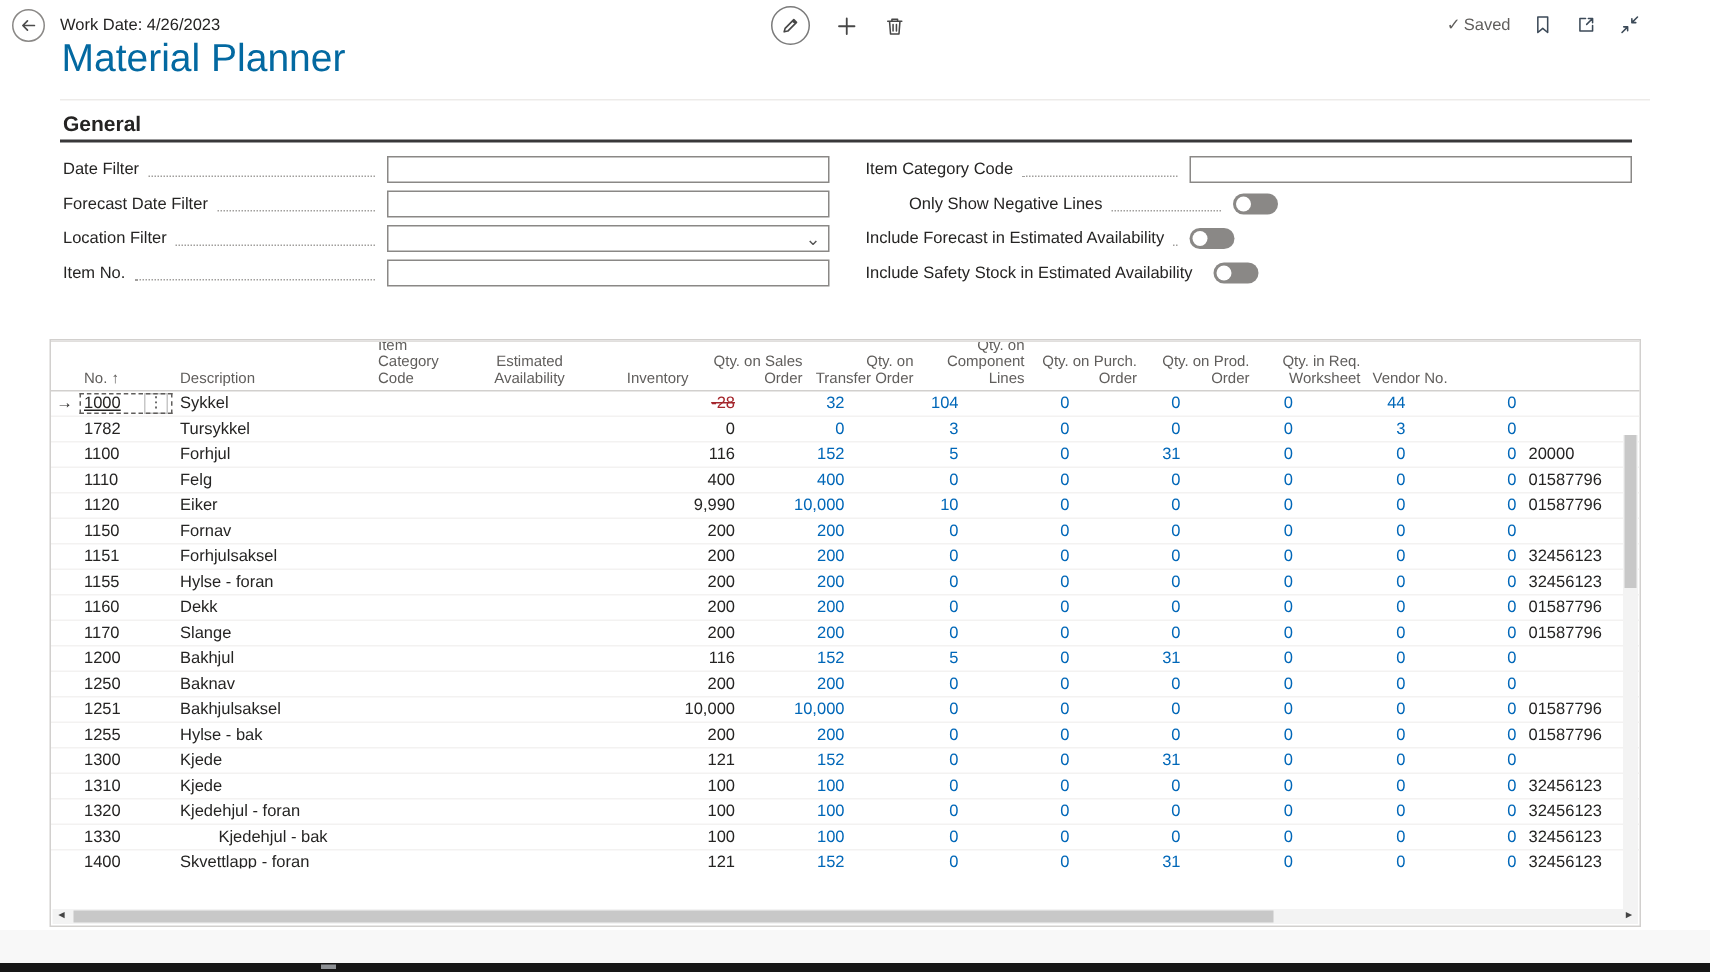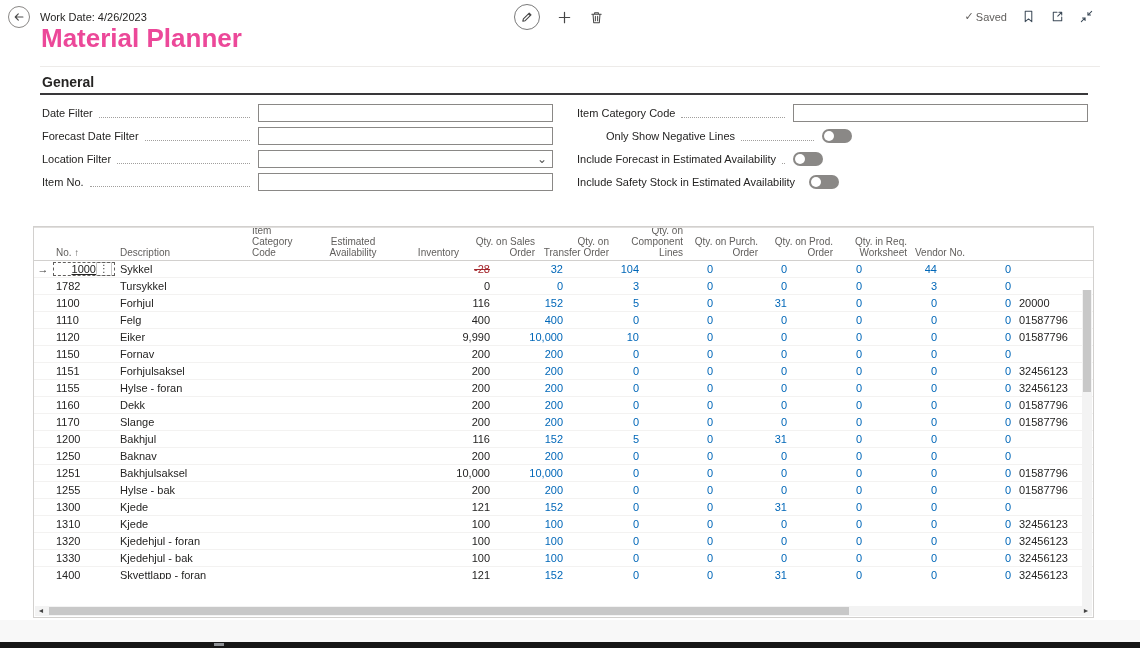--- a/index.html
+++ b/index.html
@@ -16,21 +16,21 @@
     border:1px solid #8a8886; border-radius:50%; display:flex; align-items:center; justify-content:center; background:#fff;}
   .work-date{ position:absolute; left:40px; top:11px; font-size:11px; color:#252423;}
   .center-actions{ position:absolute; left:514px; top:4px; display:flex; gap:17px; align-items:center;}
   .edit-btn{ width:26px; height:26px; border:1px solid #7a7a7a; border-radius:50%;
     display:flex; align-items:center; justify-content:center;}
   .icon-btn{ display:flex; align-items:center; justify-content:center;}
   .right-actions{ position:absolute; right:46px; top:9px; display:flex; gap:14px; align-items:center;}
   .saved{ font-size:11px; color:#605e5c; display:flex; gap:2px; align-items:center;}
 
   
-  .page-title{ position:absolute; left:41px; top:23px; font-size:26px; font-weight:700; color:#ec4899;}
+  .page-title{ position:absolute; left:41px; top:23px; font-size:26px; font-weight:400; color:#0369a1;}
   .rule-light{ position:absolute; left:40px; top:66px; width:1060px; height:1px; background:#edebe9;}
   .general-heading{ position:absolute; left:42px; top:74px; font-size:14px; font-weight:700; color:#252423;}
   .rule-dark{ position:absolute; left:40px; top:93px; width:1048px; height:2px; background:#39383a;}
 
   .field-row{ position:absolute; width:511px; height:20px; display:flex; align-items:center;}
   .f-label{ font-size:11px; color:#252423; white-space:nowrap;}
   .leader{ flex:1; border-bottom:1px dotted #a19f9d; height:10px; margin:0 8px 0 6px;}
   .f-control{ flex:0 0 295px; position:relative; display:flex; align-items:center;}
   input.f-input{ width:100%; height:18px; border:1px solid #8a8886; font:11px "Liberation Sans","DejaVu Sans",sans-serif; padding:0 5px; background:#fff;}
   .chevron{ position:absolute; right:6px; top:1px; font-size:12px; color:#555; pointer-events:none; line-height:16px;}
@@ -231,21 +231,21 @@
       <div class="h-cell right" style="width: 74px;">
         <span style="width: 100%; text-align: right;">Qty. in Req. Worksheet</span>
       </div>
       <div class="h-cell left" style="width: 66px;">
         <span style="width: 100%; text-align: left;">Vendor No.</span>
       </div>
     </div>
   <div class="grid-body">
       <div class="t-row">
         <div class="t-gutter"><span>→</span></div>
-        <div class="t-cell left focus-cell" style="width: 64px; justify-content: flex-end;">
+        <div class="t-cell left focus-cell" style="width: 64px;">
           <span class="no-link">1000</span>
           <span class="dots">⋮</span>
         </div>
         <div class="t-cell left" style="width: 132px;">Sykkel</div>
         <div class="t-cell left" style="width: 104px;"></div>
         <div class="t-cell left" style="width: 68px;"></div>
         <div class="t-cell right negative" style="width: 74px;">-28</div>
         <div class="t-cell right link" style="width: 73px;">32</div>
         <div class="t-cell right link" style="width: 76px;">104</div>
         <div class="t-cell right link" style="width: 74px;">0</div>
@@ -507,21 +507,21 @@
         <div class="t-cell right link" style="width: 74px;">0</div>
         <div class="t-cell right link" style="width: 74px;">0</div>
         <div class="t-cell right link" style="width: 75px;">0</div>
         <div class="t-cell right link" style="width: 75px;">0</div>
         <div class="t-cell right link" style="width: 74px;">0</div>
         <div class="t-cell left" style="width: 66px;">32456123</div>
       </div>
       <div class="t-row">
         <div class="t-gutter"></div>
         <div class="t-cell left" style="width: 64px;">1330</div>
-        <div class="t-cell left" style="width: 132px;">Kjedehjul - bak</div>
+        <div class="t-cell left" style="width: 132px; text-align: center;">Kjedehjul - bak</div>
         <div class="t-cell left" style="width: 104px;"></div>
         <div class="t-cell left" style="width: 68px;"></div>
         <div class="t-cell right" style="width: 74px;">100</div>
         <div class="t-cell right link" style="width: 73px;">100</div>
         <div class="t-cell right link" style="width: 76px;">0</div>
         <div class="t-cell right link" style="width: 74px;">0</div>
         <div class="t-cell right link" style="width: 74px;">0</div>
         <div class="t-cell right link" style="width: 75px;">0</div>
         <div class="t-cell right link" style="width: 75px;">0</div>
         <div class="t-cell right link" style="width: 74px;">0</div>

